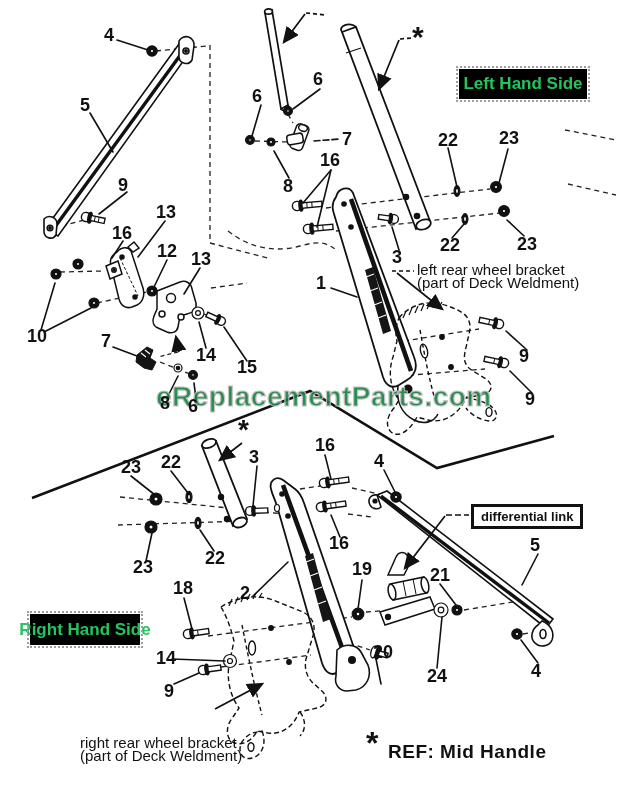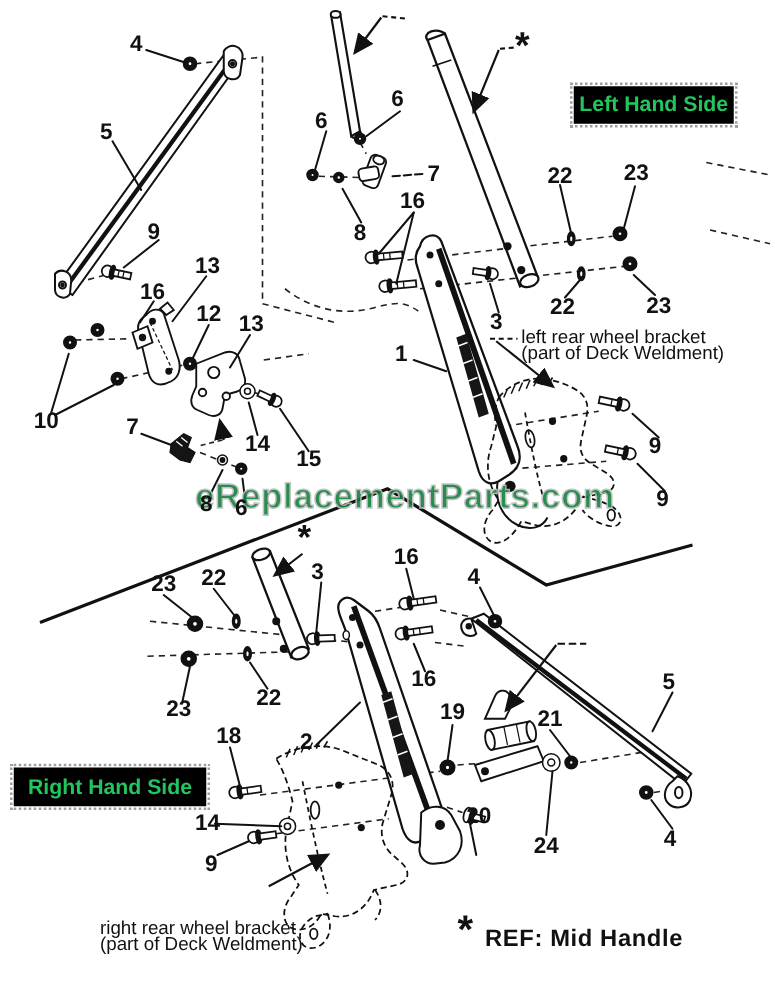--- a/index.html
+++ b/index.html
@@ -457,22 +457,23 @@
 </svg>
 
 <div class="watermark">eReplacementParts.com</div>
 
 <div class="ast" style="left:412px;top:22px;font-size:30px;">*</div>
 <div class="ast" style="left:238px;top:416px;font-size:28px;">*</div>
 <div class="ast" style="left:366px;top:727px;font-size:32px;">*</div>
 <div class="ref" style="left:388px;top:742px;">REF: Mid Handle</div>
 
 <div class="badge" style="left:459px;top:69px;width:128px;height:30px;">Left Hand Side</div>
-<div class="badge" style="left:11px;top:614px;width:154px;height:31px;">Right Hand Side</div>
-
+<div class="badge" style="left:30px;top:614px;width:110px;height:31px;">Right Hand Side</div>
+
+<div class="boxlabel" style="left:471px;top:504px;">differential link</div>
 
 <div class="note" style="left:417px;top:263px;">
   <div>left rear wheel bracket</div>
   <div>(part of Deck Weldment)</div>
 </div>
 <div class="note" style="left:80px;top:736px;">
   <div>right rear wheel bracket</div>
   <div>(part of Deck Weldment)</div>
 </div>
 

